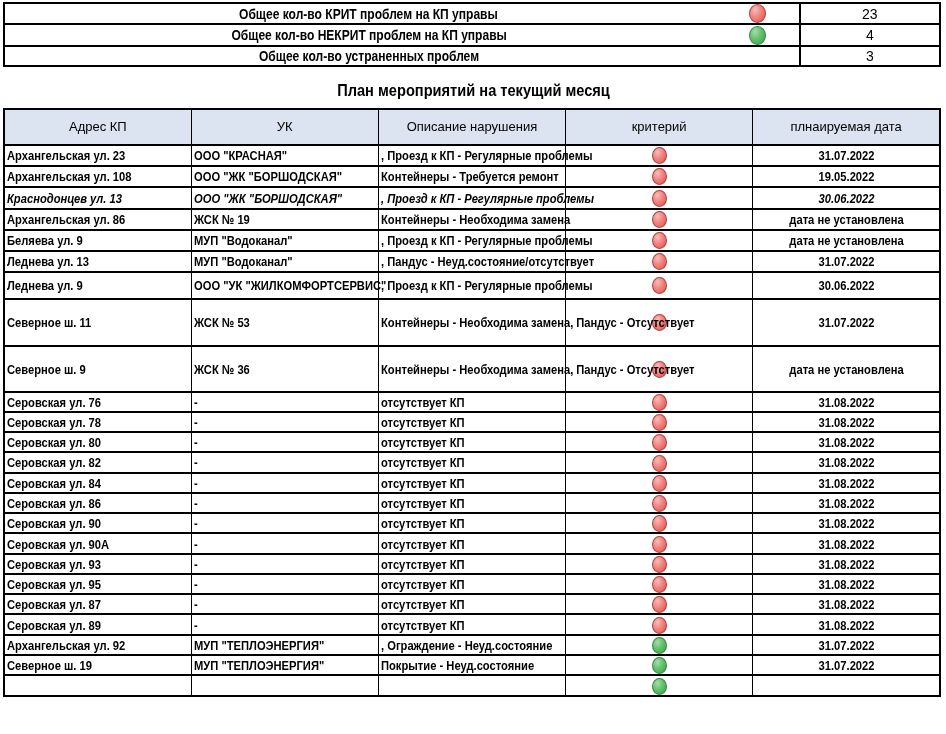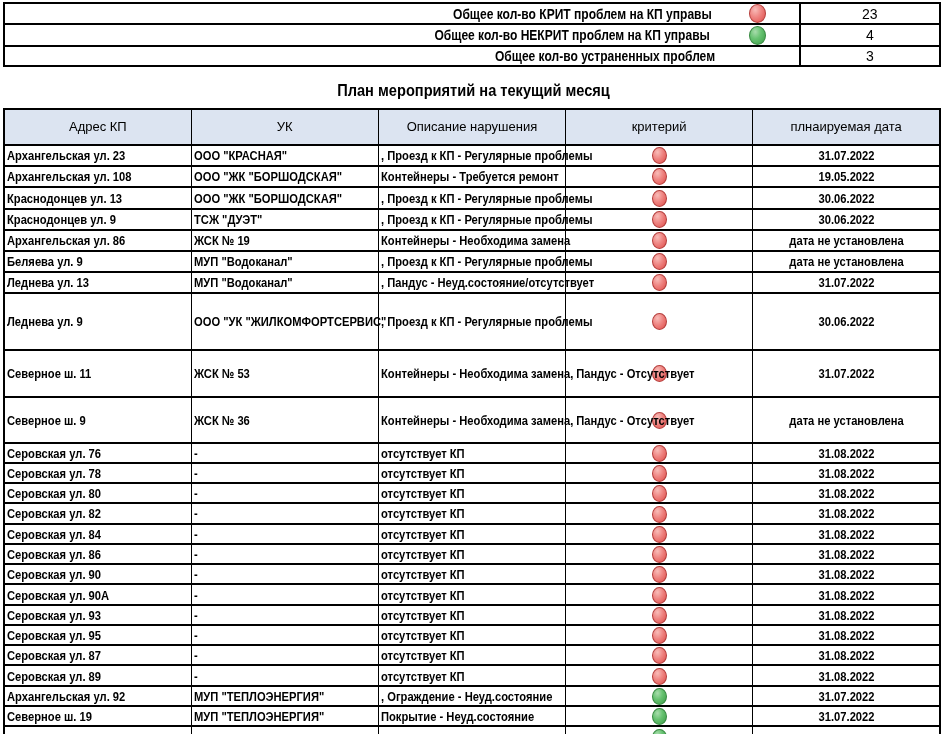--- a/index.html
+++ b/index.html
@@ -28,21 +28,21 @@
   }
   table.summary td {
     border: 2px solid #000;
     height: 17px;
     padding: 0;
     position: relative;
     overflow: visible;
   }
   td.s-label {
     width: 726px;
-    text-align: right;
+    text-align: center;
     border-right: none !important;
   }
   td.s-icon {
     width: 66px;
     border-left: none !important;
     text-align: left;
   }
   td.s-value {
     width: 138px;
     text-align: center;
@@ -174,30 +174,23 @@
           <td class="c-crit"><span class="dot red"></span></td>
           <td class="c-date"><span class="cond center">31.07.2022</span></td>
         </tr>
         <tr style="height: 21px;">
           <td class="c-addr"><span class="cond">Архангельская ул. 108</span></td>
           <td class="c-uk"><span class="cond">ООО "ЖК "БОРШОДСКАЯ"</span></td>
           <td class="c-viol"><span class="cond">Контейнеры - Требуется ремонт</span></td>
           <td class="c-crit"><span class="dot red"></span></td>
           <td class="c-date"><span class="cond center">19.05.2022</span></td>
         </tr>
-        <tr style="height: 22px;">
+        <tr style="height: 22px; font-style: italic;">
           <td class="c-addr"><span class="cond">Краснодонцев ул. 13</span></td>
           <td class="c-uk"><span class="cond">ООО "ЖК "БОРШОДСКАЯ"</span></td>
-          <td class="c-viol"><span class="cond">, Проезд к КП - Регулярные проблемы</span></td>
-          <td class="c-crit"><span class="dot red"></span></td>
-          <td class="c-date"><span class="cond center">30.06.2022</span></td>
-        </tr>
-        <tr style="height: 21px;">
-          <td class="c-addr"><span class="cond">Краснодонцев ул. 9</span></td>
-          <td class="c-uk"><span class="cond">ТСЖ "ДУЭТ"</span></td>
           <td class="c-viol"><span class="cond">, Проезд к КП - Регулярные проблемы</span></td>
           <td class="c-crit"><span class="dot red"></span></td>
           <td class="c-date"><span class="cond center">30.06.2022</span></td>
         </tr>
         <tr style="height: 21px;">
           <td class="c-addr"><span class="cond">Архангельская ул. 86</span></td>
           <td class="c-uk"><span class="cond">ЖСК № 19</span></td>
           <td class="c-viol"><span class="cond">Контейнеры - Необходима замена</span></td>
           <td class="c-crit"><span class="dot red"></span></td>
           <td class="c-date"><span class="cond center">дата не установлена</span></td>
@@ -209,21 +202,21 @@
           <td class="c-crit"><span class="dot red"></span></td>
           <td class="c-date"><span class="cond center">дата не установлена</span></td>
         </tr>
         <tr style="height: 21px; margin-top: 13px;">
           <td class="c-addr"><span class="cond">Леднева ул. 13</span></td>
           <td class="c-uk"><span class="cond">МУП "Водоканал"</span></td>
           <td class="c-viol"><span class="cond">, Пандус - Неуд.состояние/отсутствует</span></td>
           <td class="c-crit"><span class="dot red"></span></td>
           <td class="c-date"><span class="cond center">31.07.2022</span></td>
         </tr>
-        <tr style="height: 57px;">
+        <tr style="height: 27px;">
           <td class="c-addr"><span class="cond">Леднева ул. 9</span></td>
           <td class="c-uk"><span class="cond">ООО "УК "ЖИЛКОМФОРТСЕРВИС"</span></td>
           <td class="c-viol"><span class="cond">, Проезд к КП - Регулярные проблемы</span></td>
           <td class="c-crit"><span class="dot red"></span></td>
           <td class="c-date"><span class="cond center">30.06.2022</span></td>
         </tr>
         <tr style="height: 47px; margin-left: 38px;">
           <td class="c-addr"><span class="cond">Северное ш. 11</span></td>
           <td class="c-uk"><span class="cond">ЖСК № 53</span></td>
           <td class="c-viol"><span class="cond">Контейнеры - Необходима замена, Пандус - Отсутствует</span></td>

